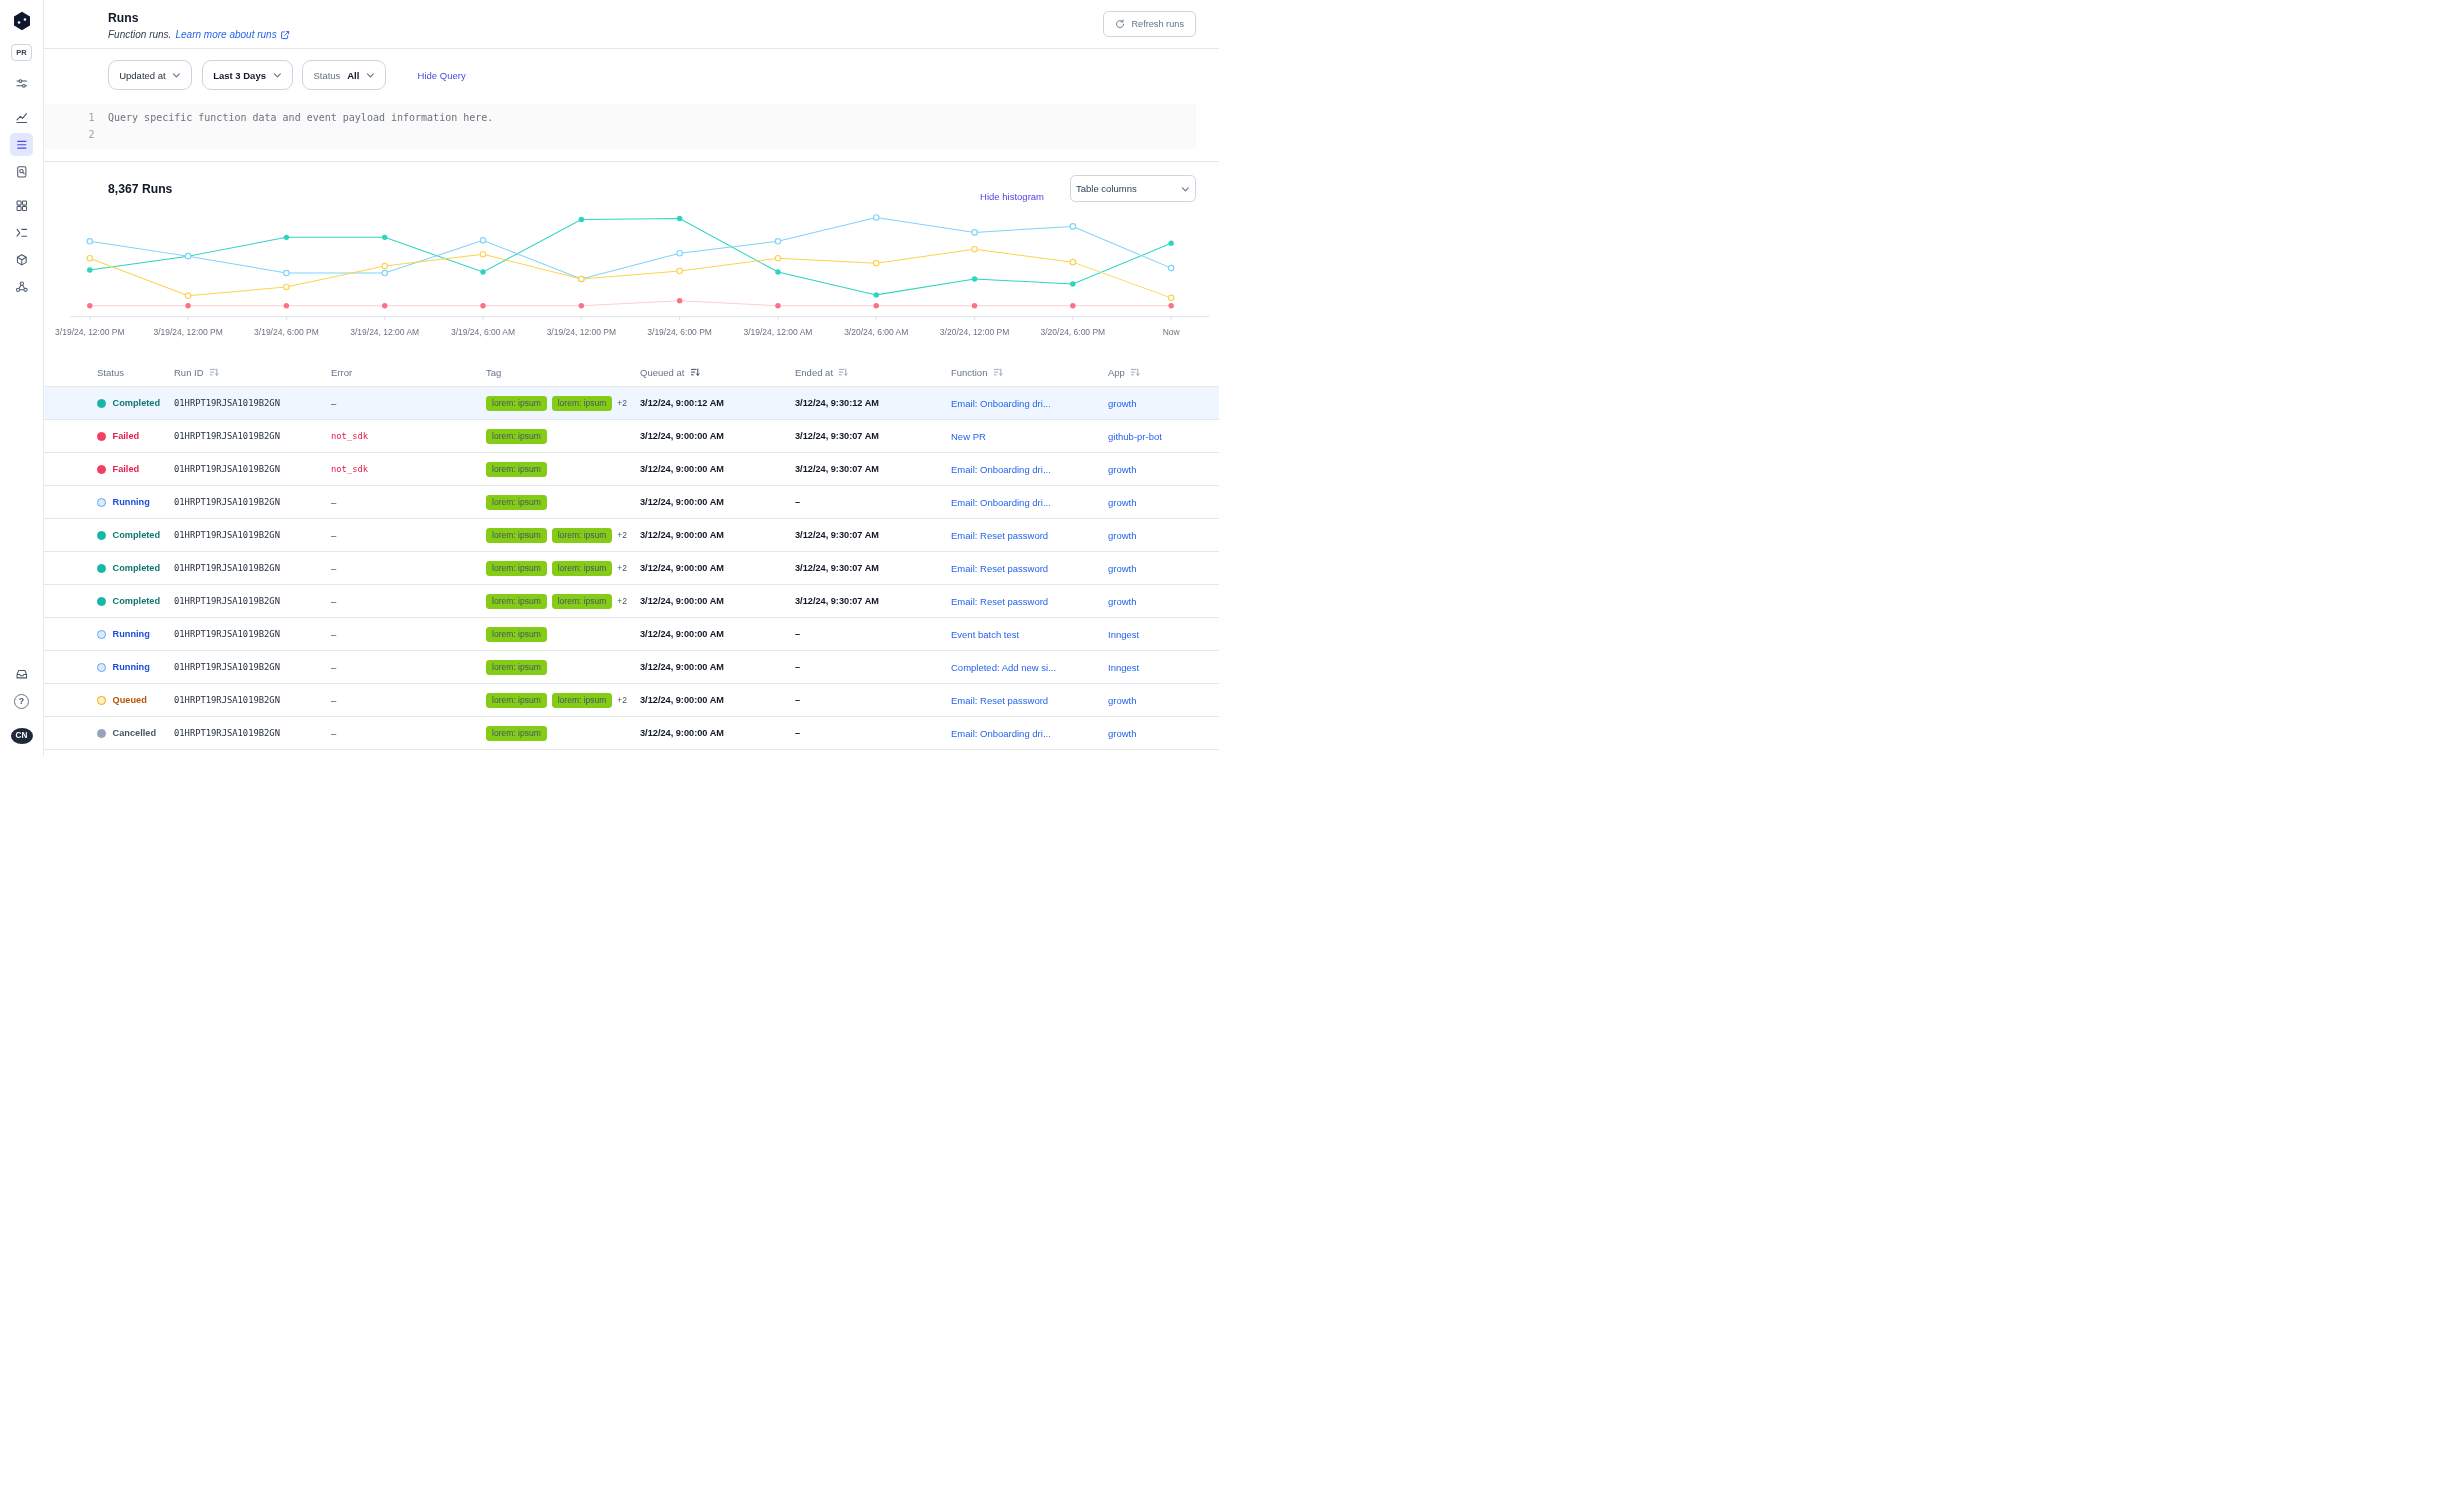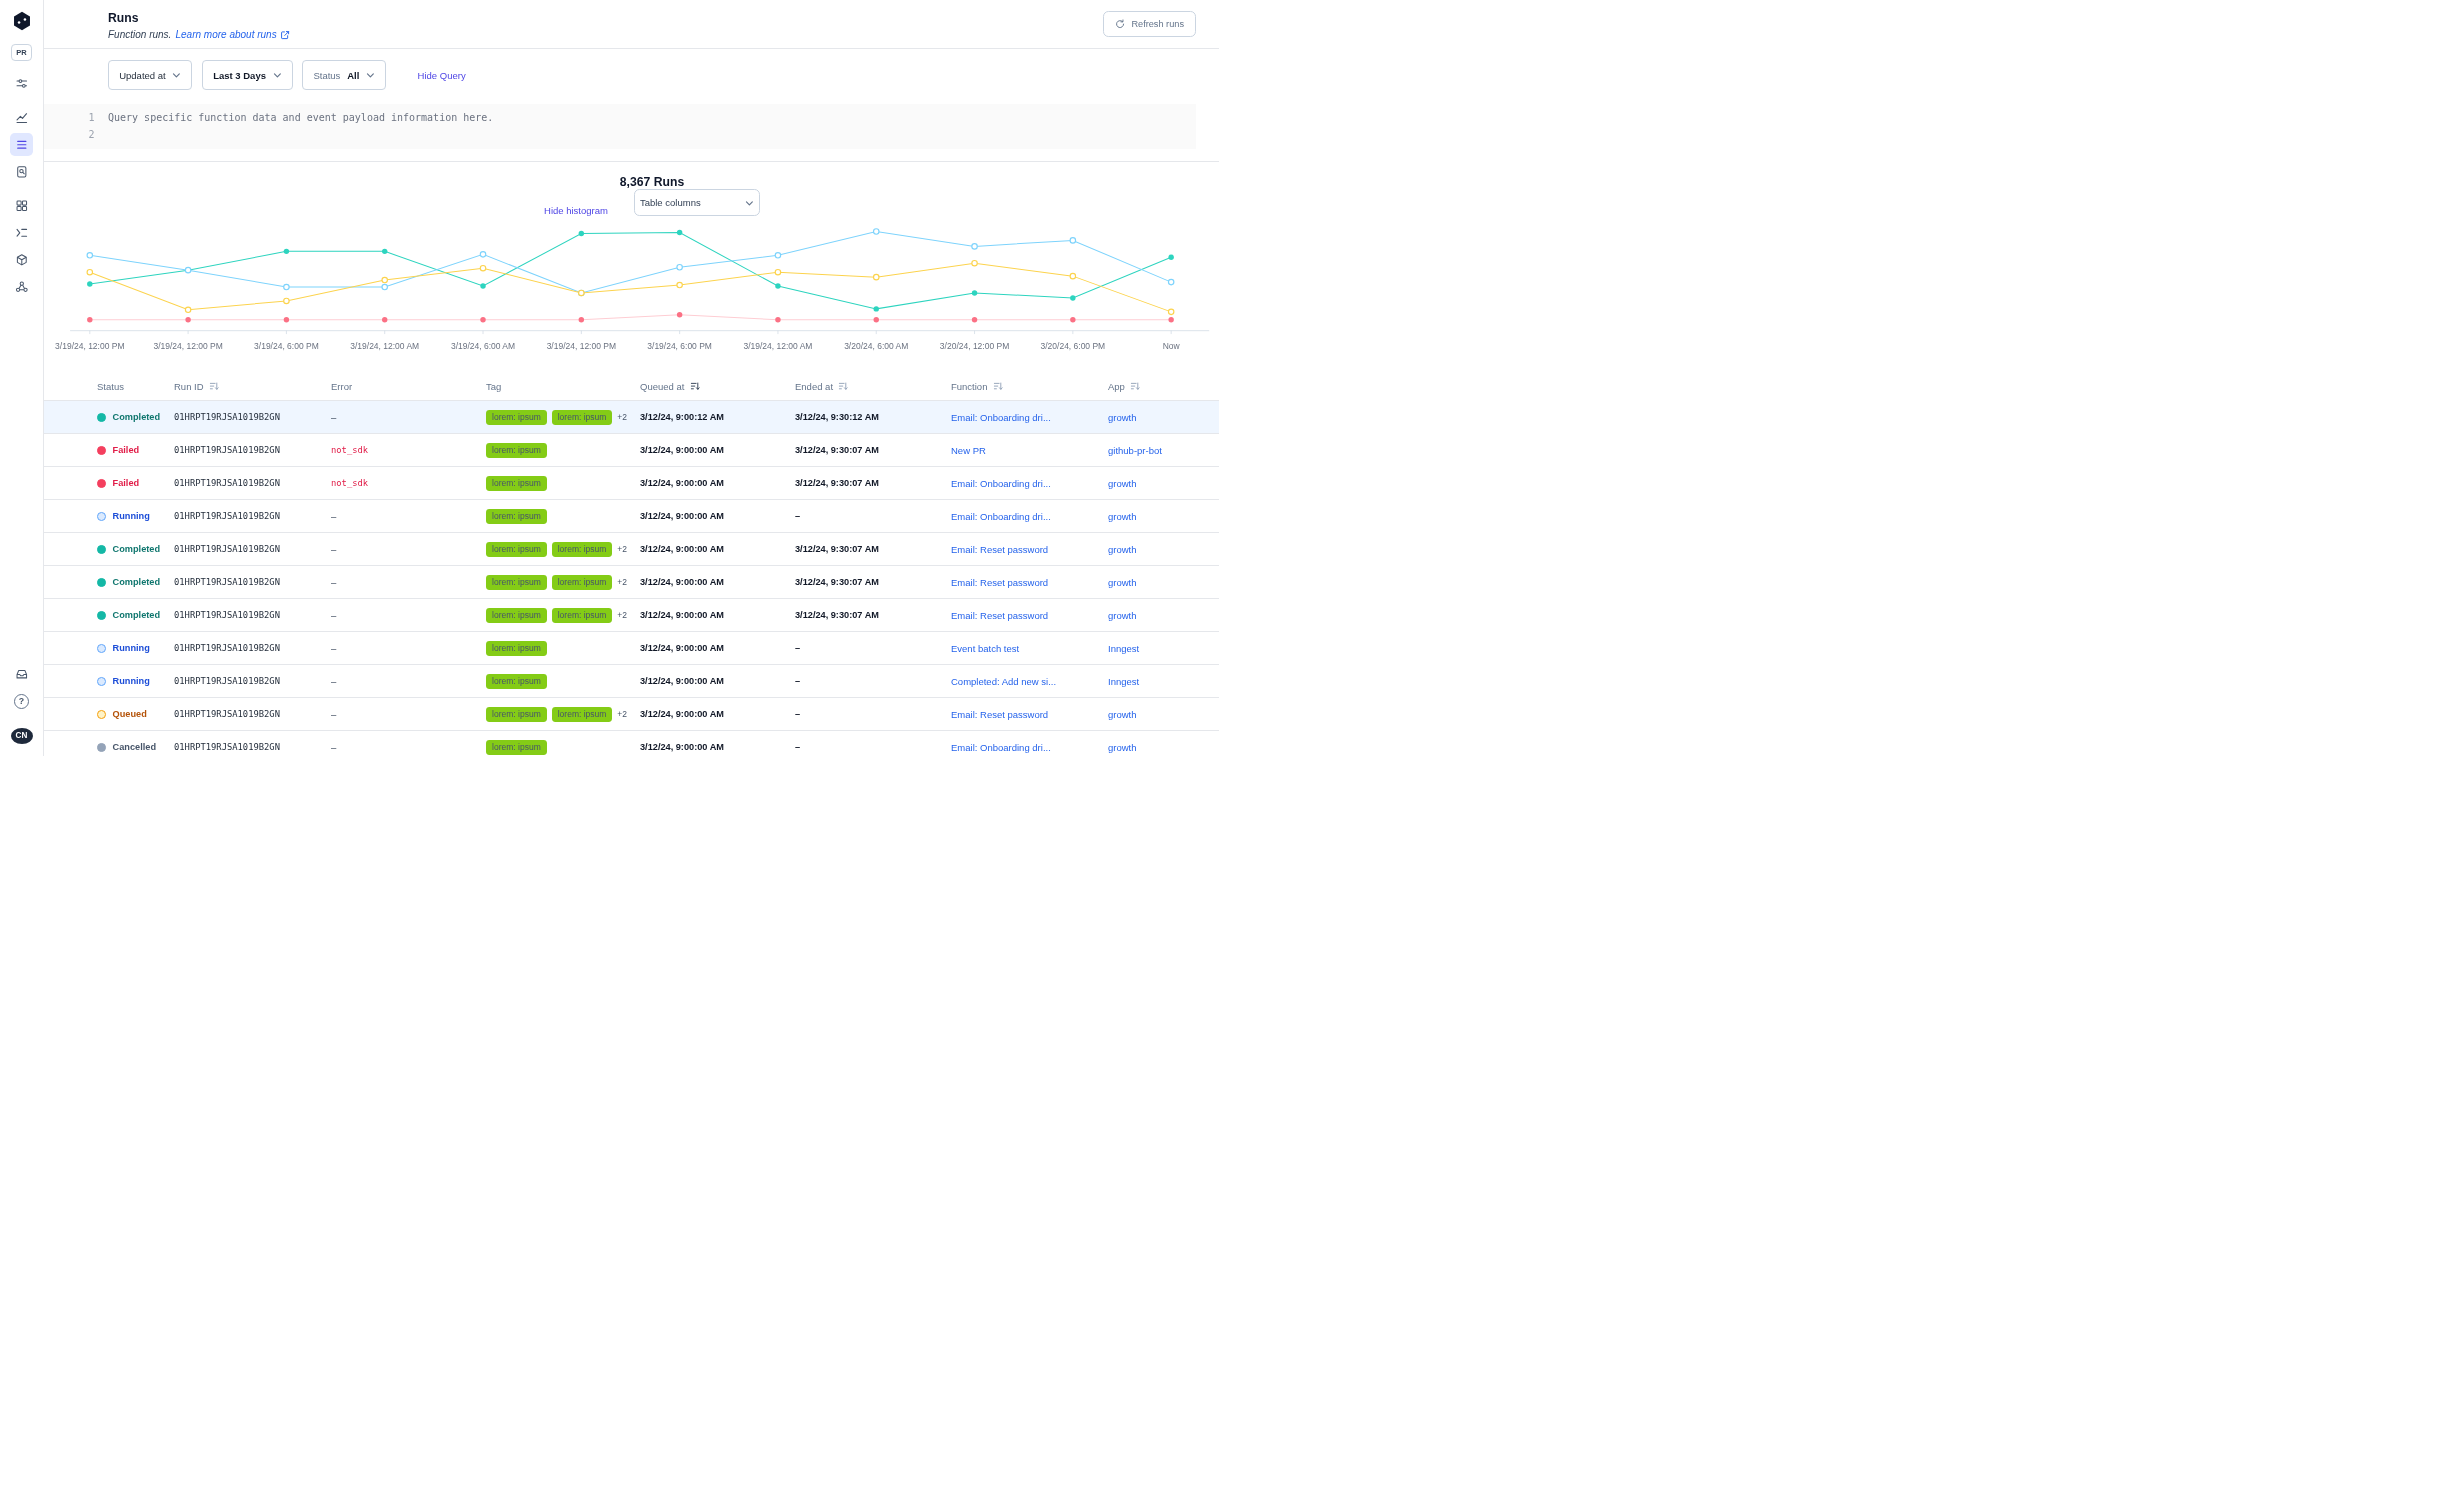--- a/index.html
+++ b/index.html
@@ -57,21 +57,21 @@
     display:inline-flex; align-items:center; gap:6.1px; height:26px; padding:0 11px;
     border:0.7px solid var(--ctrl-border); border-radius:5.4px; background:#fff;
     font-size:9.2px; color:#64748b; cursor:pointer; white-space:nowrap;
   }
   .btn-outline svg { width:10.2px; height:10.2px; }
 
   
   .filters { display:flex; align-items:center; gap:9.5px; padding:11px 23px 4.1px 64px; }
   .dropdown {
     display:inline-flex; align-items:center; gap:6.8px; height:30px; padding:0 10.2px;
-    border:0.7px solid var(--ctrl-border); border-radius:4px; background:#fff; cursor:pointer;
+    border:0.7px solid var(--ctrl-border); border-radius:9px; background:#fff; cursor:pointer;
     font-size:9.5px; color:#1f2937; white-space:nowrap;
   }
   .dropdown .val { font-weight:bold; color:#111827; }
   .dropdown .lbl { color:#64748b; }
   .chev { width:8.8px; height:8.8px; color:#64748b; }
   .link-btn { color:var(--accent); font-size:9.5px; cursor:pointer; background:none; border:none; font-family:inherit; }
   .filters .link-btn { margin-left:22px; }
 
   
   .query-section { padding:9.5px 23px 12.2px 0; border-bottom:0.7px solid var(--border); }
@@ -80,21 +80,21 @@
   .qnum { width:64px; text-align:right; padding-right:13.6px; color:#9ca3af; user-select:none; }
   .qtext { color:#6b7280; }
   .query-actions { display:flex; align-items:center; gap:15px; margin-top:6.8px; padding-left:64px; }
   .btn-primary {
     height:23px; padding:0 10.2px; border:none; border-radius:4.1px; background:var(--accent);
     color:#fff; font-size:9.2px; font-family:inherit; cursor:pointer;
   }
   .btn-ghost { color:#6b7280; font-size:9.5px; background:none; border:none; font-family:inherit; cursor:pointer; }
 
   
-  .results-bar { display:flex; align-items:center; justify-content:space-between; padding:13.6px 23px 2.7px 64px;flex-direction:column; }
+  .results-bar { display:flex; align-items:center; justify-content:space-between; padding:13.6px 23px 2.7px 64px; }
   .results-count { font-size:12.2px; font-weight:bold; color:#0f172a; }
   .results-right { display:flex; align-items:flex-end; gap:26px; }
   .select-ctrl {
     display:inline-flex; align-items:center; justify-content:space-between; gap:9.5px;
     width:126px; height:27px; padding:0 5px; border:0.7px solid var(--ctrl-border); border-radius:5.4px;
     font-size:9.5px; color:#334155; cursor:pointer; background:#fff;
   }
 
   
   .chart-wrap { padding:2.7px 0 0 0; }

